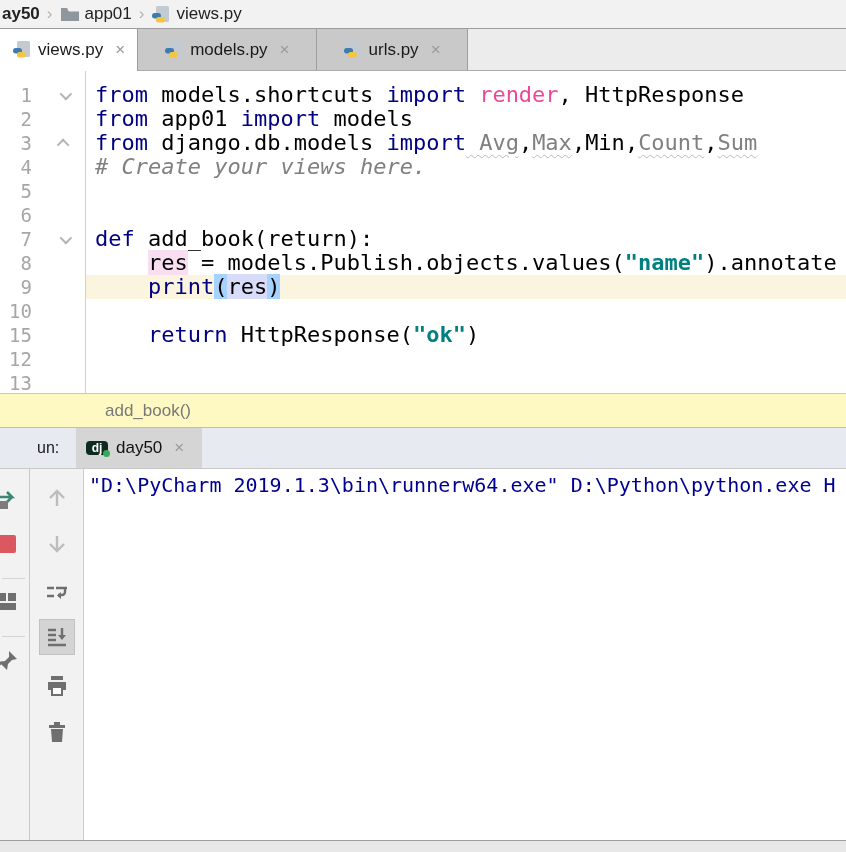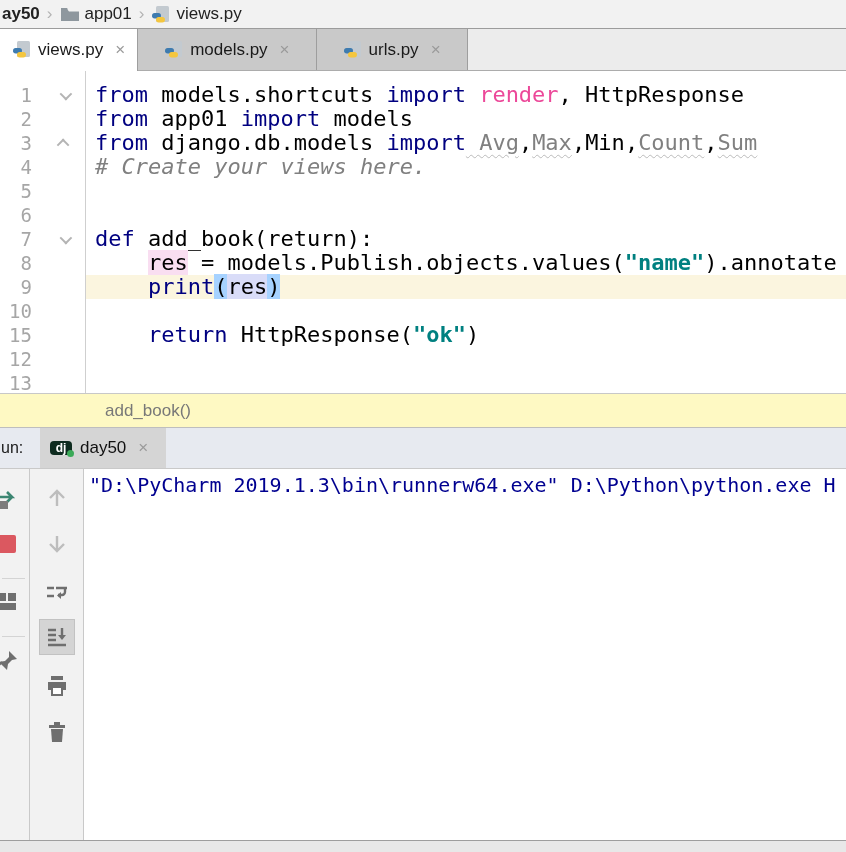--- a/index.html
+++ b/index.html
@@ -50,21 +50,21 @@
   .tk-hr { color:#000; background:#D9DCF8; }
 
   
   .navbar { height:34px; flex:0 0 34px; background:#fef9c3; border-top:1px solid #C8C8C8;
             display:flex; align-items:center; }
   .navbar .fn { margin-left:105px; font-size:17px; color:#787878; }
 
   
   .runbar { height:42px; flex:0 0 42px; background:#E7EAF0; border-top:1px solid #BEBEBE;
             border-bottom:1px solid #C9C9C9; display:flex; align-items:stretch; }
-  .runlabel { font-size:16px; color:#1A1A1A; align-self:center; padding-left:1px; width:32px; }
+  .runlabel { font-size:16px; color:#1A1A1A; align-self:center; padding-left:1px; width:32px;margin-left:36px; }
   .runtab { margin-left:8px; background:#D5D5D5; display:flex; align-items:center; gap:8px; padding:0 18px 0 10px; }
   .runtab .x { color:#9A9A9A; font-size:17px; margin-left:4px; }
   .dj-badge { width:22px; height:14px; background:#0E2B1F; border-radius:4px; position:relative;
               display:flex; align-items:center; justify-content:center; }
   .dj-badge span { color:#FFF; font-weight:bold; font-size:12px; font-family:"Liberation Sans",sans-serif; }
   .dj-badge i { position:absolute; right:-2px; bottom:-2px; width:7px; height:7px; border-radius:50%;
                 background:#3BAA58; }
   .runtab-label { font-size:17px; color:#111; }
 
   

